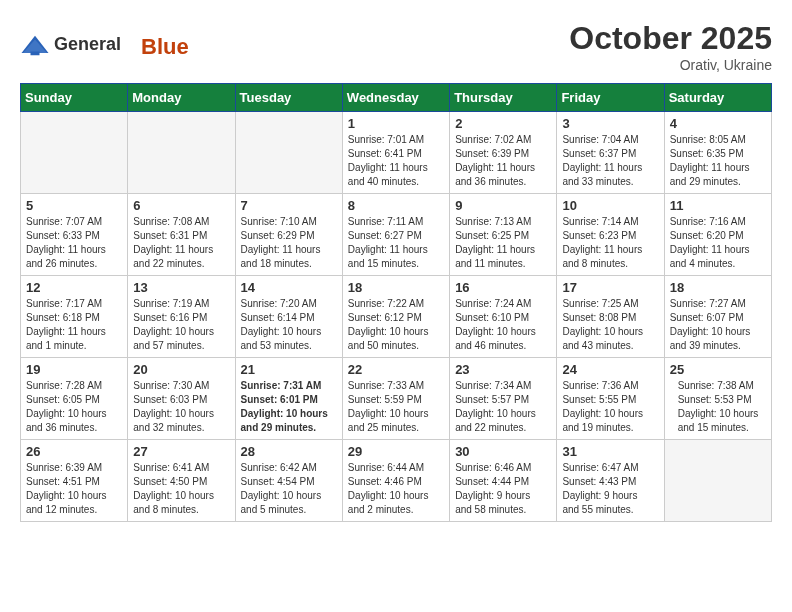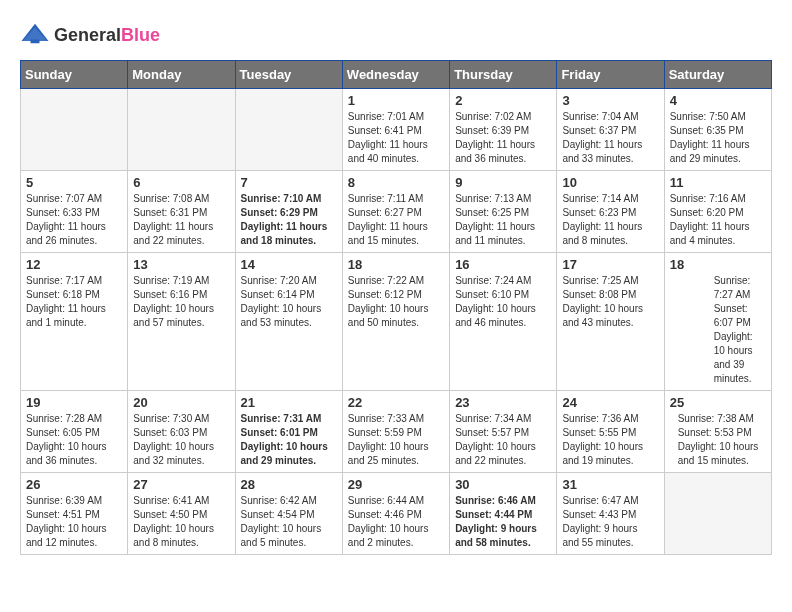--- a/index.html
+++ b/index.html
@@ -20,23 +20,24 @@
       display: flex;
       align-items: center;
       gap: 4px;
     }
     .logo-text-general {
       font-size: 18px;
       font-weight: bold;
       color: #333;
     }
     .logo-text-blue {
-      font-size: 18px;
+      font-size: 22px;
       font-weight: bold;
-      color: #ec4899;
+      color: #c2410c;
+      margin-left: 20px;
     }
     .logo-icon {
       width: 30px;
       height: 30px;
     }
     .title-block {
       text-align: right;
     }
     .title-block .month-year {
       font-size: 32px;
@@ -46,21 +47,21 @@
     .title-block .location {
       font-size: 14px;
       color: #555;
     }
     .calendar {
       width: 100%;
       border-collapse: collapse;
       border: 1px solid #ccc;
     }
     .calendar th {
-      background: #737373;
+      background: #15803d;
       color: #fff;
       font-size: 13px;
       padding: 6px 4px;
       text-align: left;
       border: 1px solid #1a4a9a;
     }
     .calendar td {
       border: 1px solid #ccc;
       vertical-align: top;
       padding: 4px 5px;
@@ -98,20 +99,24 @@
       <polygon points="20,10 36,28 4,28" fill="#5588d0" opacity="0.5"></polygon>
       <rect x="14" y="26" width="12" height="5" fill="#2962b8"></rect>
     </svg>
     <div>
       <div style="display:flex; gap:0;">
         <span class="logo-text-general">General</span>
         <span class="logo-text-blue">Blue</span>
       </div>
     </div>
   </div>
+  <div class="title-block">
+    <div class="month-year">October 2025</div>
+    <div class="location">Orativ, Ukraine</div>
+  </div>
 </div>
 
 <table class="calendar">
   <thead>
     <tr>
     <th>Sunday</th>
         <th>Monday</th>
         <th>Tuesday</th>
         <th>Wednesday</th>
         <th>Thursday</th>
@@ -140,21 +145,21 @@
         </td>
         <td>
           <span class="day-number">3</span>
           <div class="day-info" style="white-space: pre-line;">Sunrise: 7:04 AM
 Sunset: 6:37 PM
 Daylight: 11 hours
 and 33 minutes.</div>
         </td>
         <td>
           <span class="day-number">4</span>
-          <div class="day-info" style="white-space: pre-line;">Sunrise: 7:50 AM
+          <div class="day-info" style="white-space: pre-line;">Sunrise: 8:05 AM
 Sunset: 6:35 PM
 Daylight: 11 hours
 and 29 minutes.</div>
         </td>
       </tr>
       <tr>
         <td>
           <span class="day-number">5</span>
           <div class="day-info" style="white-space: pre-line;">Sunrise: 7:07 AM
 Sunset: 6:33 PM
@@ -163,21 +168,21 @@
         </td>
         <td>
           <span class="day-number">6</span>
           <div class="day-info" style="white-space: pre-line;">Sunrise: 7:08 AM
 Sunset: 6:31 PM
 Daylight: 11 hours
 and 22 minutes.</div>
         </td>
         <td>
           <span class="day-number">7</span>
-          <div class="day-info" style="white-space: pre-line; font-weight: bold;">Sunrise: 7:10 AM
+          <div class="day-info" style="white-space: pre-line;">Sunrise: 7:10 AM
 Sunset: 6:29 PM
 Daylight: 11 hours
 and 18 minutes.</div>
         </td>
         <td>
           <span class="day-number">8</span>
           <div class="day-info" style="white-space: pre-line;">Sunrise: 7:11 AM
 Sunset: 6:27 PM
 Daylight: 11 hours
 and 15 minutes.</div>
@@ -242,21 +247,21 @@
         </td>
         <td>
           <span class="day-number">17</span>
           <div class="day-info" style="white-space: pre-line;">Sunrise: 7:25 AM
 Sunset: 8:08 PM
 Daylight: 10 hours
 and 43 minutes.</div>
         </td>
         <td>
           <span class="day-number">18</span>
-          <div class="day-info" style="white-space: pre-line; margin-left: 44px;">Sunrise: 7:27 AM
+          <div class="day-info" style="white-space: pre-line;">Sunrise: 7:27 AM
 Sunset: 6:07 PM
 Daylight: 10 hours
 and 39 minutes.</div>
         </td>
       </tr>
       <tr>
         <td>
           <span class="day-number">19</span>
           <div class="day-info" style="white-space: pre-line;">Sunrise: 7:28 AM
 Sunset: 6:05 PM
@@ -330,21 +335,21 @@
         </td>
         <td>
           <span class="day-number">29</span>
           <div class="day-info" style="white-space: pre-line;">Sunrise: 6:44 AM
 Sunset: 4:46 PM
 Daylight: 10 hours
 and 2 minutes.</div>
         </td>
         <td>
           <span class="day-number">30</span>
-          <div class="day-info" style="white-space: pre-line; font-weight: bold;">Sunrise: 6:46 AM
+          <div class="day-info" style="white-space: pre-line;">Sunrise: 6:46 AM
 Sunset: 4:44 PM
 Daylight: 9 hours
 and 58 minutes.</div>
         </td>
         <td>
           <span class="day-number">31</span>
           <div class="day-info" style="white-space: pre-line;">Sunrise: 6:47 AM
 Sunset: 4:43 PM
 Daylight: 9 hours
 and 55 minutes.</div>

